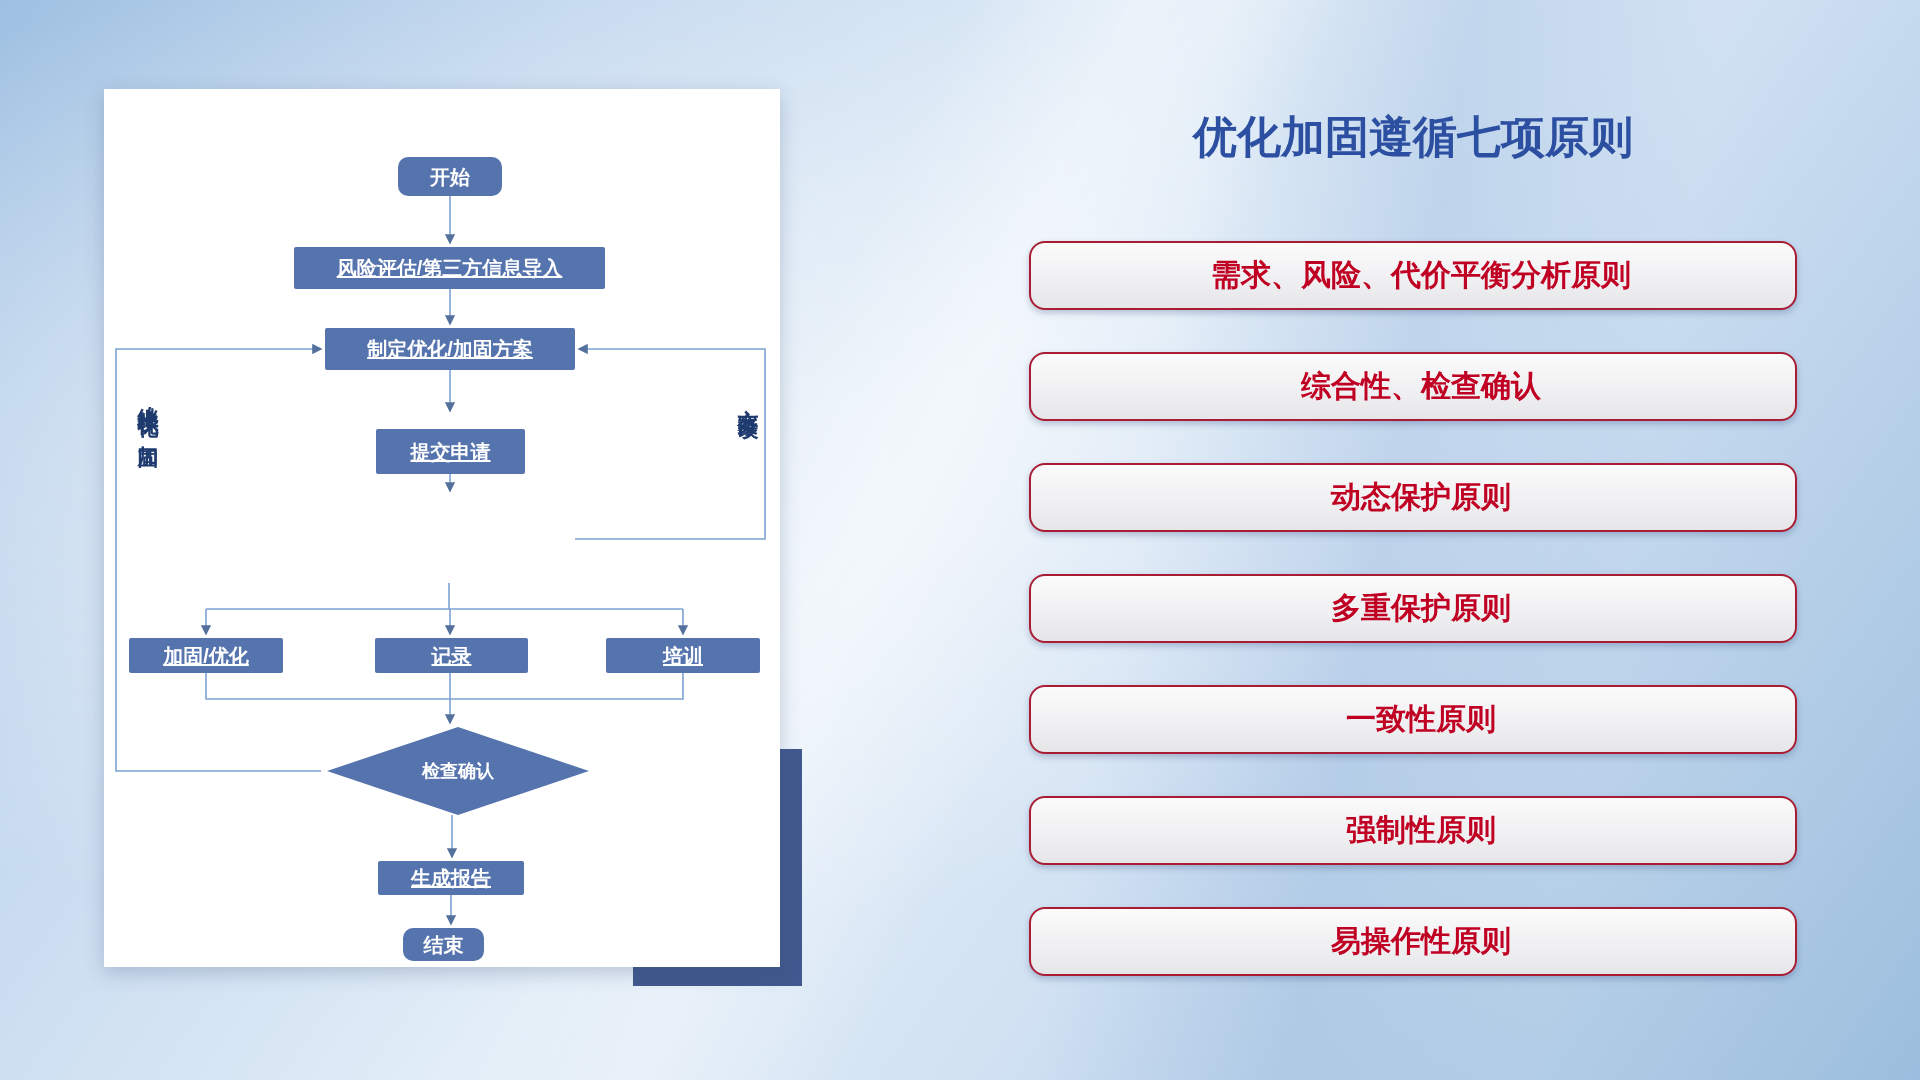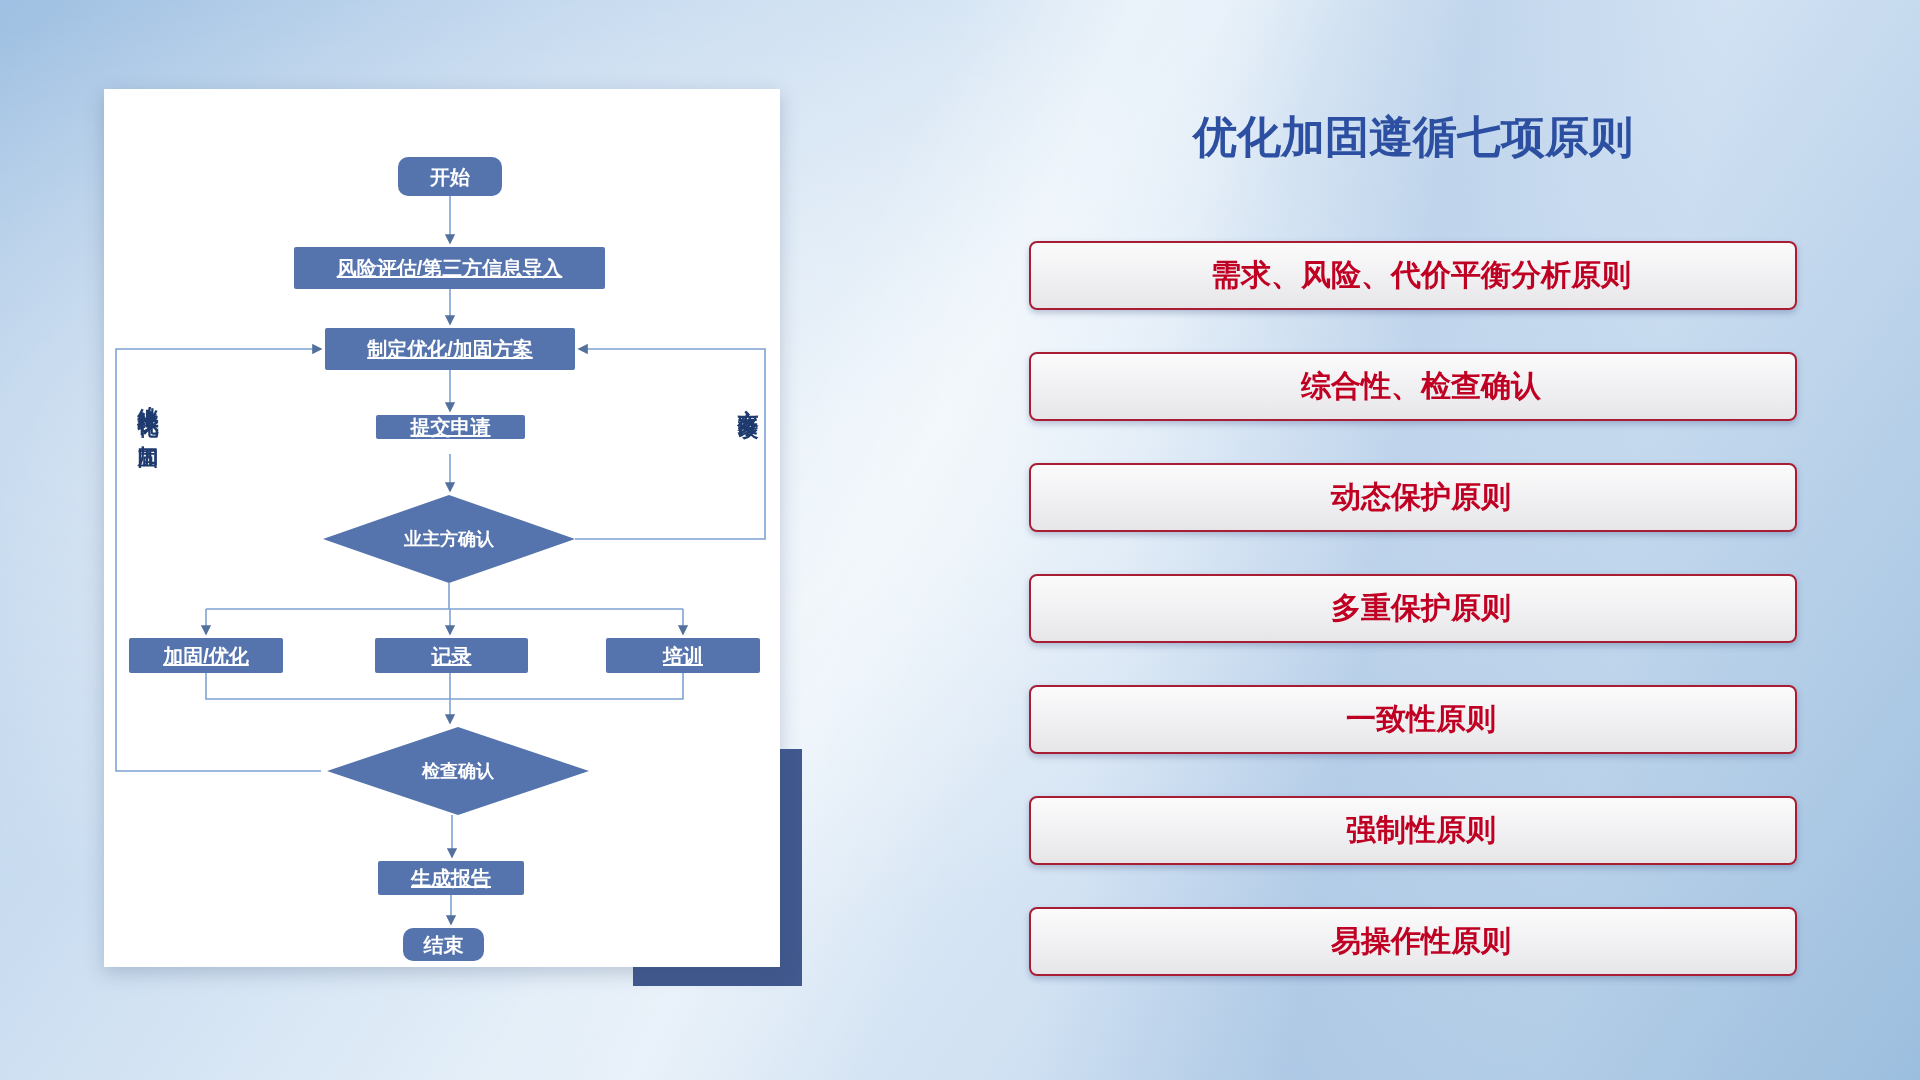--- a/index.html
+++ b/index.html
@@ -53,21 +53,21 @@
   .right { position:absolute; left:1029px; top:0; width:768px; height:1080px; }
   .title {
     position:absolute; top:108px; left:0; width:100%;
     text-align:center; font-size:44px; font-weight:bold; color:#2d4fa1;
   }
   .plist {
     position:absolute; top:241px; left:0; right:0;
     display:flex; flex-direction:column; gap:42px;
   }
   .principle {
-    height:69px; border:2px solid #a81d33; border-radius:8px;
+    height:69px; border:2px solid #a81d33; border-radius:16px;
     background:linear-gradient(180deg,#fbfbfc 0%, #f0f0f2 55%, #e6e6e9 100%);
     box-shadow:0 3px 6px rgba(40,60,120,0.28);
     display:flex; align-items:center; justify-content:center;
     font-size:30px; font-weight:bold; color:#c00023;padding-left:16px;
   }
 </style>
 </head>
 <body>
 
 <div class="stage">
@@ -99,25 +99,22 @@
         <path d="M471,450 H661 V260 H475" marker-end="url(#arr)"></path>
       </g>
     </svg>
 
     <div class="node terminal" style="left:294px;top:68px;width:104px;height:39px">开始</div>
 
     <div class="node process" style="left:190px;top:158px;width:311px;height:42px">风险评估/第三方信息导入</div>
 
     <div class="node process" style="left:221px;top:239px;width:250px;height:42px">制定优化/加固方案</div>
 
-    <div class="node process" style="left:272px;top:326px;width:149px;height:24px">提交申请</div>
+    <div class="node process" style="left:272px;top:340px;width:149px;height:45px">提交申请</div>
 
-    <div class="diamond" style="left:219px;top:406px;width:252px;height:88px">
-      <span>业主方确认</span>
-    </div>
 
     <div class="node process" style="left:25px;top:549px;width:154px;height:35px">加固/优化</div>
 
     <div class="node process" style="left:271px;top:549px;width:153px;height:35px">记录</div>
 
     <div class="node process" style="left:502px;top:549px;width:154px;height:35px">培训</div>
 
     <div class="diamond" style="left:223px;top:638px;width:262px;height:88px">
       <span>检查确认</span>
     </div>

